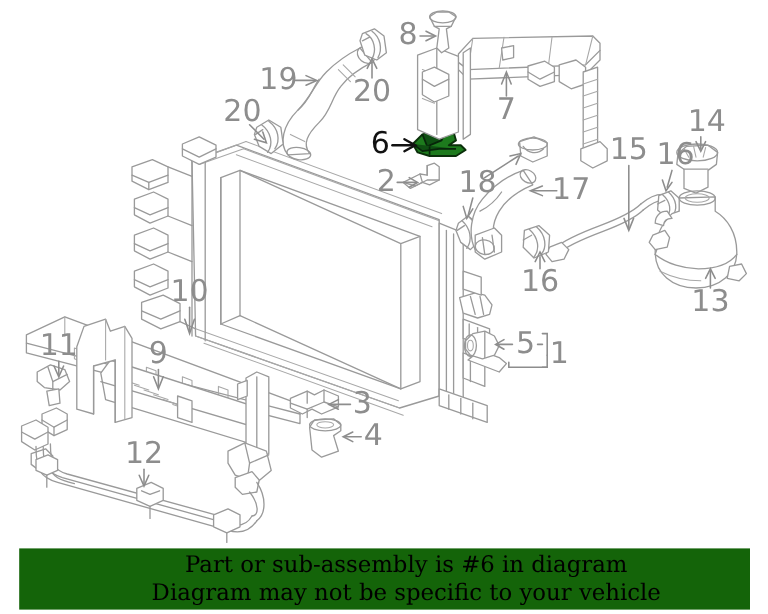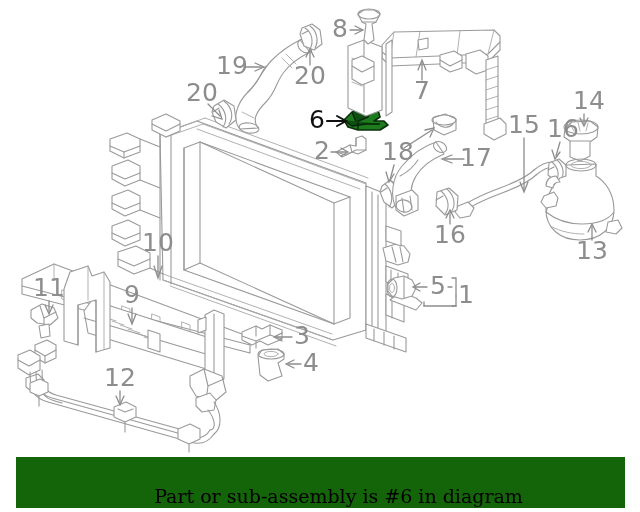--- a/index.html
+++ b/index.html
@@ -38,21 +38,21 @@
 
   
   #notice-banner{
     position:absolute;
     left:16px; top:457px;
     width:609px; height:51px;
     background:#146409;
     display:flex;
     flex-direction:column;
     align-items:center;
-    justify-content:flex-end;
+    justify-content:center;
     box-sizing:border-box;
     padding-left:36px;
   }
   #notice-banner .bline{
     color:#000000;
     font-family:"DejaVu Serif", serif;
     font-size:19px;
     line-height:23px;
     white-space:nowrap;
     letter-spacing:0px;
@@ -508,13 +508,14 @@
     <text class="lbl" x="232" y="67">19</text>
     <text class="lbl" x="310" y="77">20</text>
     <text class="lbl" x="202" y="94">20</text>
   </g>
 
 </svg>
 </div>
 
 <div id="notice-banner">
   <div class="bline">Part or sub-assembly is #6 in diagram</div>
+  <div class="bline">Diagram may not be specific to your vehicle</div>
 </div>
 
 </body></html>

